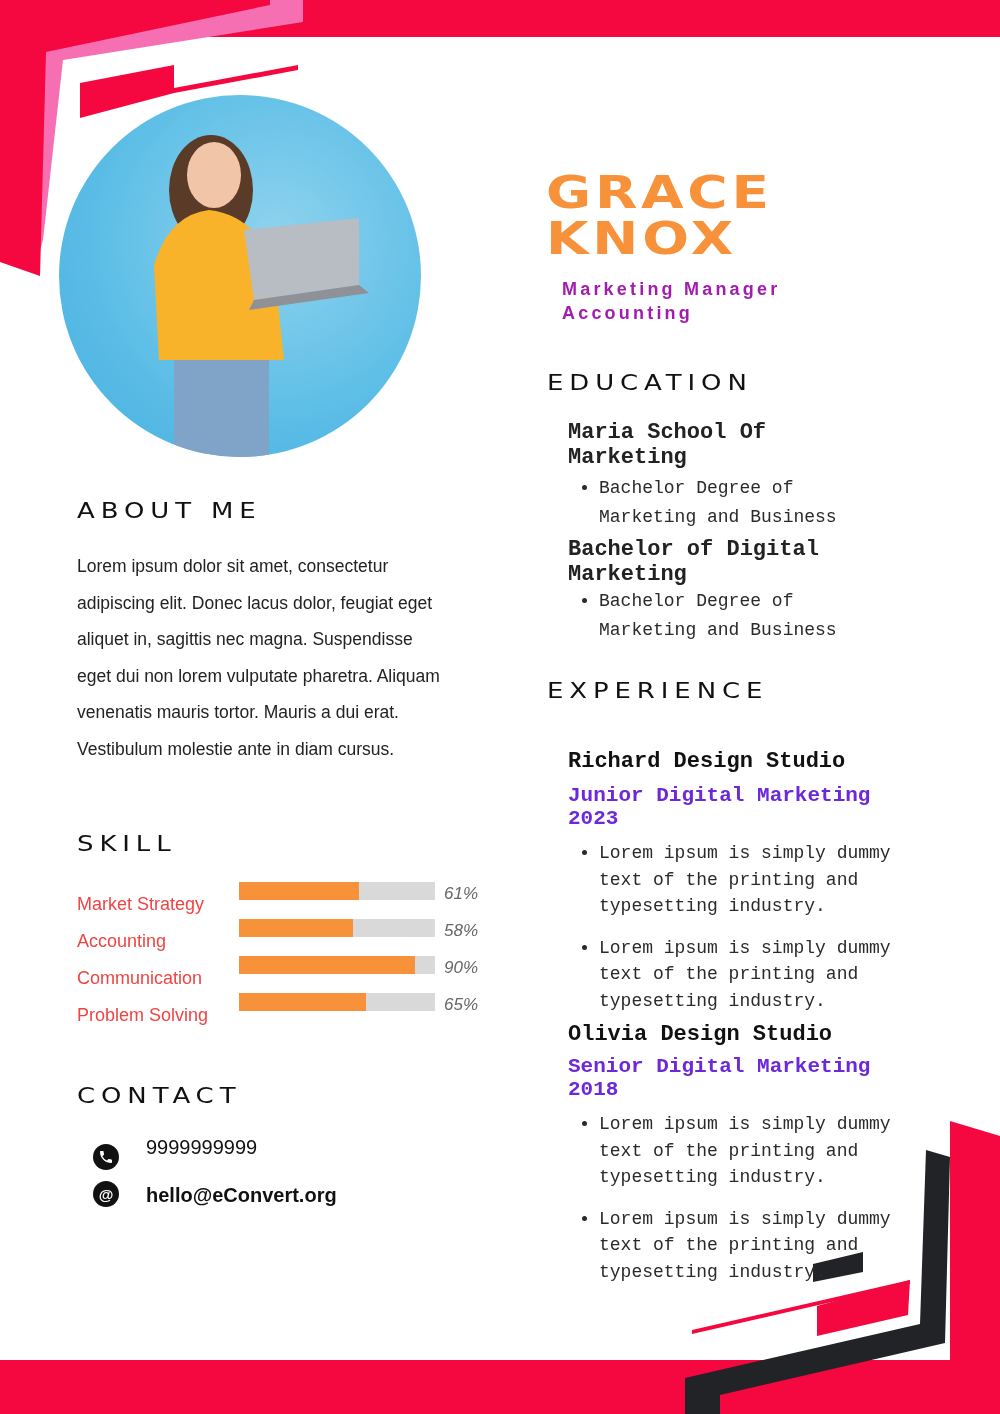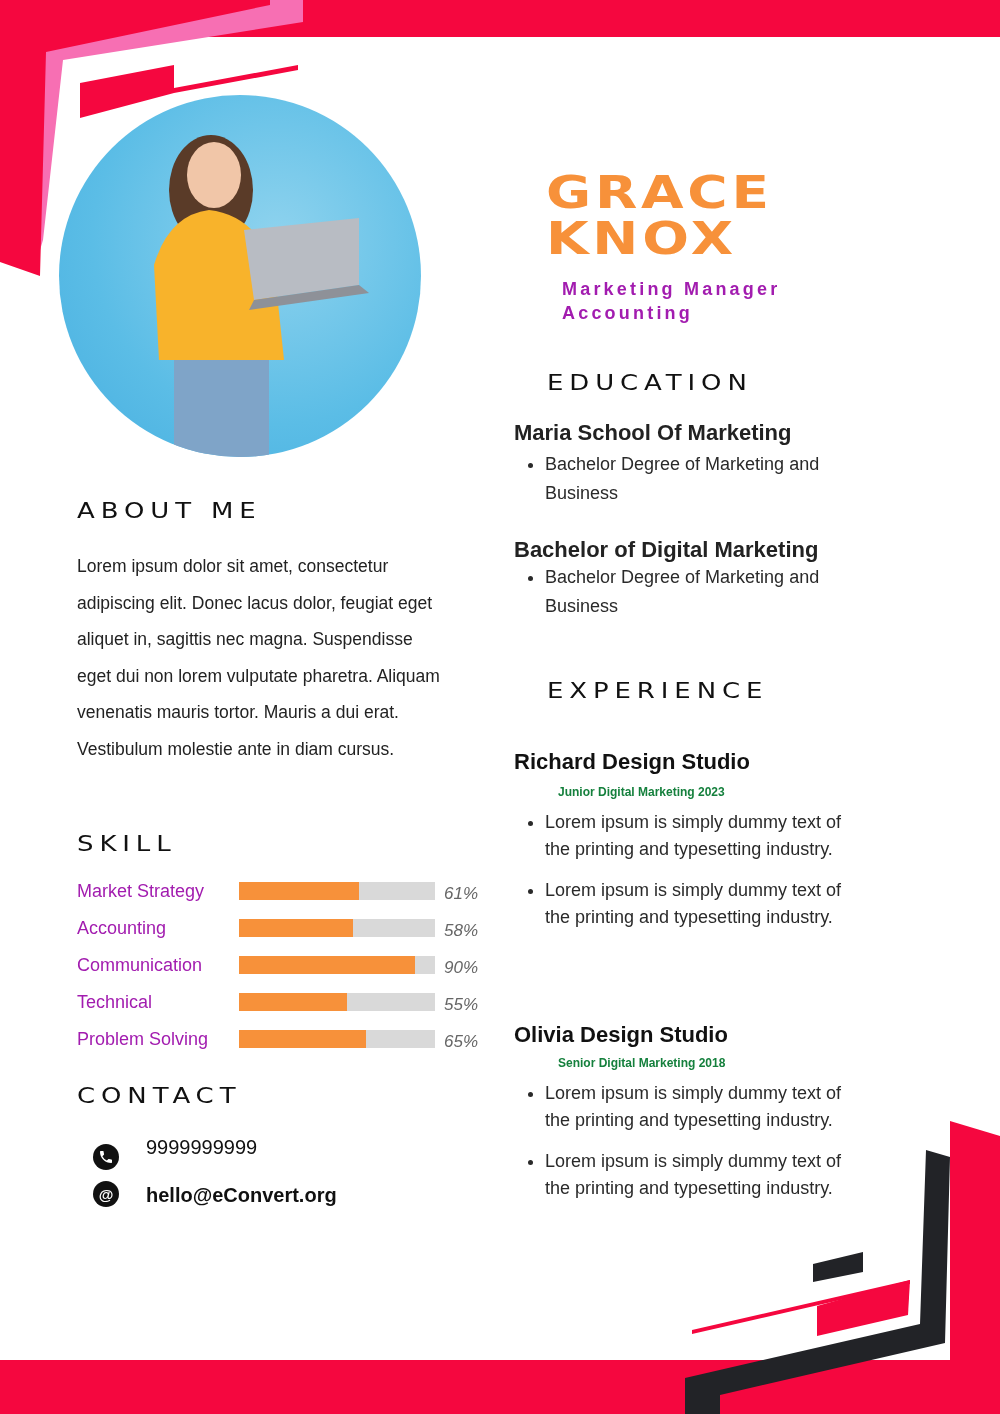--- a/index.html
+++ b/index.html
@@ -6,31 +6,31 @@
   body { width: 1000px; height: 1414px; position: relative; overflow: hidden; background: #ffffff; font-family: "Liberation Sans", sans-serif; color: #222; }
   .deco { position: absolute; left: 0; top: 0; width: 1000px; height: 1414px; pointer-events: none; }
   .photo { position: absolute; left: 59px; top: 95px; width: 362px; height: 362px; border-radius: 50%; background: radial-gradient(circle at 60% 40%, #8fd3ee 0%, #5bbde6 60%, #46aee0 100%); overflow: hidden; }
   .photo svg { width: 100%; height: 100%; }
   .name { position: absolute; left: 546px; top: 170px; font-family: "DejaVu Sans", sans-serif; font-weight: bold; color: #f7913a; font-size: 44px; line-height: 46px; letter-spacing: 3px; transform: scaleX(1.25); transform-origin: left top; }
   .role { position: absolute; left: 562px; top: 277px; font-size: 18px; font-weight: bold; letter-spacing: 3.2px; color: #a21caf; line-height: 24px; }
   .heading { position: absolute; font-family: "DejaVu Sans", sans-serif; font-size: 22px; letter-spacing: 5px; color: #111; font-weight: normal; transform: scaleX(1.18); transform-origin: left top; }
   .about { position: absolute; left: 77px; top: 548px; width: 370px; line-height: 36.6px; font-size: 17.5px; color: #222; }
   .skills { position: absolute; left: 77px; top: 880px; width: 420px; }
   .skill-row { position: relative; height: 37px; }
-  .skill-label { position: absolute; left: 0; top: 1px; font-size: 18px; color: #a21caf; }
+  .skill-label { position: absolute; left: 0; top: 14px; font-size: 18px; color: #ef4444; }
   .bar { position: absolute; left: 162px; top: 2px; width: 196px; height: 18px; background: #d9d9d9; }
   .bar-fill { position: absolute; left: 0; top: 0; height: 100%; background: #f7913a; }
   .pct { position: absolute; left: 367px; top: 4px; font-size: 17px; color: #666; font-style: italic; }
   .contact-row { position: absolute; left: 77px; display: flex; align-items: center; margin-left: 16px; }
   .contact-icon { width: 26px; height: 26px; border-radius: 50%; background: #111; color: #fff; display: flex; align-items: center; justify-content: center; font-size: 15px; font-weight: bold; }
   .contact-text { position: absolute; left: 53px; font-size: 20px; color: #111; white-space: nowrap; }
-  .right { position: absolute; left: 514px; width: 330px; }
+  .right { position: absolute; left: 568px; width: 330px; font-family: Liberation Mono, monospace; }
   .school { font-size: 22px; font-weight: bold; color: #222; }
   .company { font-size: 22px; font-weight: bold; color: #111; margin-top: 20px; }
-  .jobtitle { font-size: 12px; font-weight: bold; color: #15803d; margin-left: 44px; }
+  .jobtitle { font-size: 21px; font-weight: bold; color: #6d28d9; }
   ul { margin: 0; padding-left: 31px; }
   li { font-size: 18px; line-height: 29px; color: #2a2a2a; }
   ul.exp li { line-height: 26.5px; margin-bottom: 15px; }
 </style>
 </head>
 <body>
 
 <svg class="deco" viewBox="0 0 1000 1414">
 
   <polygon points="0,0 1000,0 1000,37 0,37" fill="#f5073f"></polygon>
@@ -96,27 +96,20 @@
     <span class="pct">58%</span>
   </div>
   <div class="skill-row">
     <span class="skill-label">Communication</span>
     <div class="bar">
         <div class="bar-fill" style="width:90%"></div>
       </div>
     <span class="pct">90%</span>
   </div>
   <div class="skill-row">
-    <span class="skill-label">Technical</span>
-    <div class="bar">
-        <div class="bar-fill" style="width:55%"></div>
-      </div>
-    <span class="pct">55%</span>
-  </div>
-  <div class="skill-row">
     <span class="skill-label">Problem Solving</span>
     <div class="bar">
         <div class="bar-fill" style="width:65%"></div>
       </div>
     <span class="pct">65%</span>
   </div>
 </div>
 
 <div class="heading" style="left:77px; top:1083px;">CONTACT</div>
 <div class="contact-row" style="top:1144px;">

